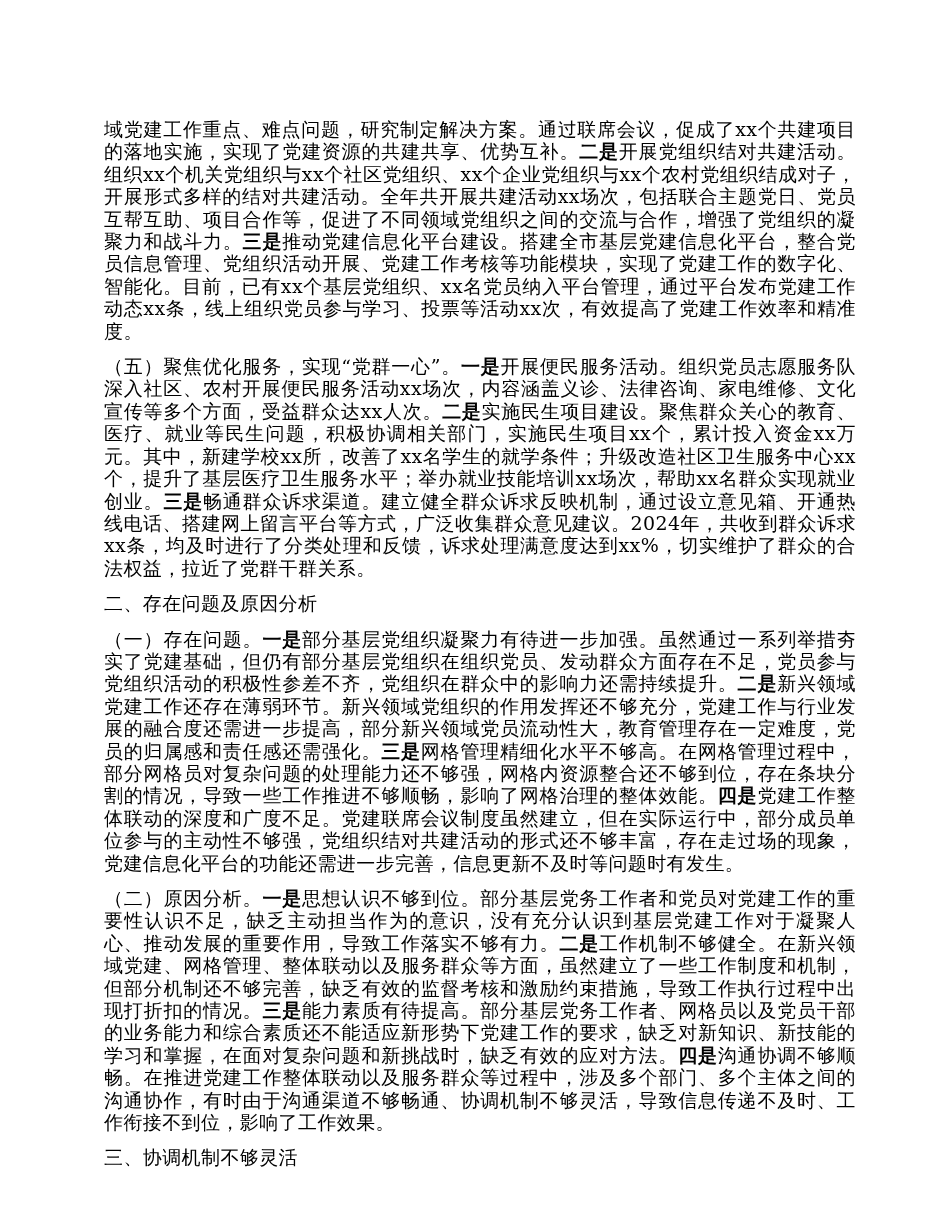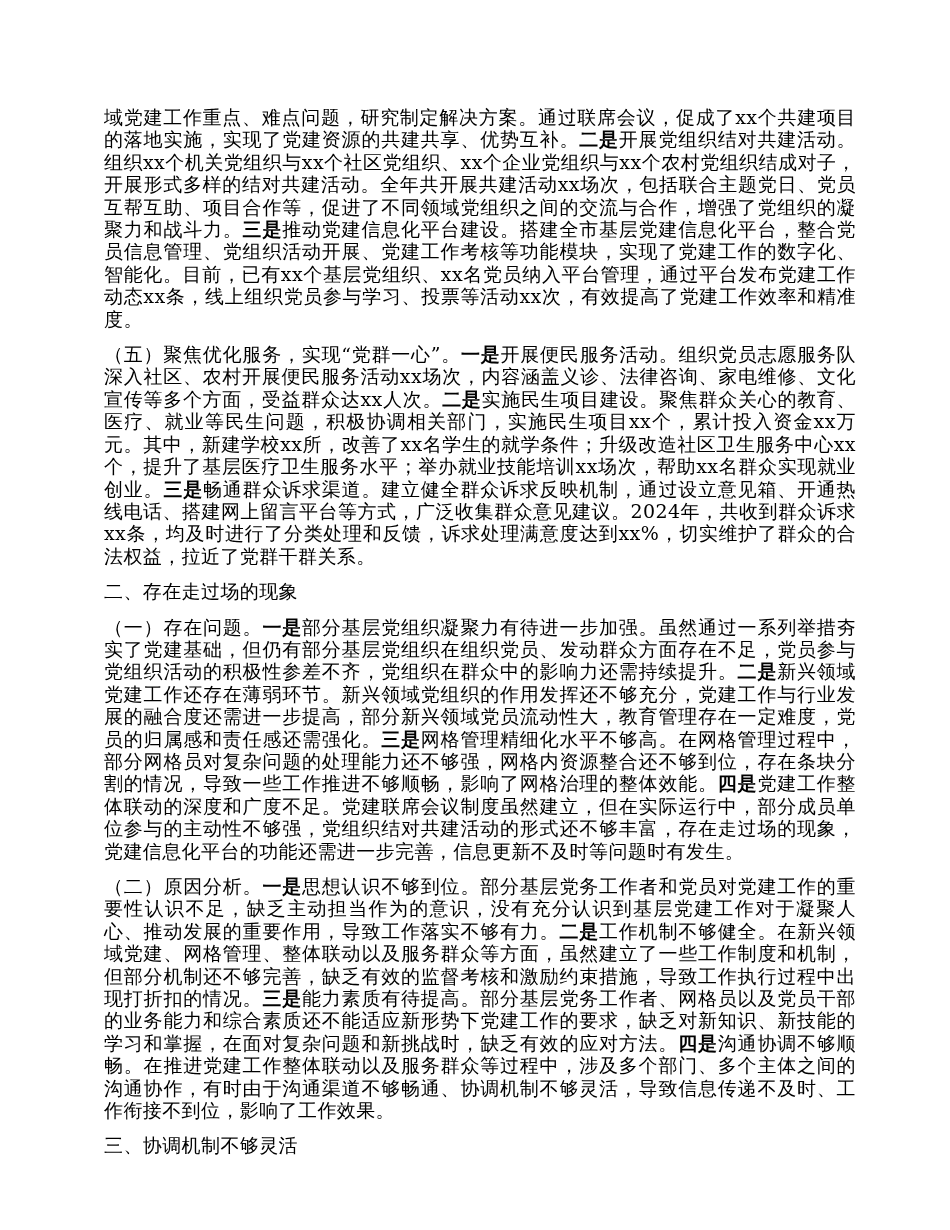--- a/index.html
+++ b/index.html
@@ -19,32 +19,32 @@
     top: 106px;
     width: 752px;
     color: #000000;
     font-family: "DejaVu Serif", "Liberation Serif", serif;
     font-size: 19px;
     line-height: 22.4px;
     letter-spacing: 0.4px;
     text-align: justify;
   }
   .block {
-    margin: 0 0 13px 0;
+    margin: 12px 0 13px 0;
   }
   .heading {
     text-align: left;
   }
   .seg.bold {
     font-weight: bold;
   }
 </style>
 </head>
 <body>
 
 <div class="doc">
     <p class="block"><span class="seg">域党建工作重点、难点问题，研究制定解决方案。通过联席会议，促成了xx个共建项目的落地实施，实现了党建资源的共建共享、优势互补。</span><span class="seg bold">二是</span><span class="seg">开展党组织结对共建活动。组织xx个机关党组织与xx个社区党组织、xx个企业党组织与xx个农村党组织结成对子，开展形式多样的结对共建活动。全年共开展共建活动xx场次，包括联合主题党日、党员互帮互助、项目合作等，促进了不同领域党组织之间的交流与合作，增强了党组织的凝聚力和战斗力。</span><span class="seg bold">三是</span><span class="seg">推动党建信息化平台建设。搭建全市基层党建信息化平台，整合党员信息管理、党组织活动开展、党建工作考核等功能模块，实现了党建工作的数字化、智能化。目前，已有xx个基层党组织、xx名党员纳入平台管理，通过平台发布党建工作动态xx条，线上组织党员参与学习、投票等活动xx次，有效提高了党建工作效率和精准度。</span></p>
     <p class="block"><span class="seg">（五）聚焦优化服务，实现“党群一心”。</span><span class="seg bold">一是</span><span class="seg">开展便民服务活动。组织党员志愿服务队深入社区、农村开展便民服务活动xx场次，内容涵盖义诊、法律咨询、家电维修、文化宣传等多个方面，受益群众达xx人次。</span><span class="seg bold">二是</span><span class="seg">实施民生项目建设。聚焦群众关心的教育、医疗、就业等民生问题，积极协调相关部门，实施民生项目xx个，累计投入资金xx万元。其中，新建学校xx所，改善了xx名学生的就学条件；升级改造社区卫生服务中心xx个，提升了基层医疗卫生服务水平；举办就业技能培训xx场次，帮助xx名群众实现就业创业。</span><span class="seg bold">三是</span><span class="seg">畅通群众诉求渠道。建立健全群众诉求反映机制，通过设立意见箱、开通热线电话、搭建网上留言平台等方式，广泛收集群众意见建议。2024年，共收到群众诉求xx条，均及时进行了分类处理和反馈，诉求处理满意度达到xx%，切实维护了群众的合法权益，拉近了党群干群关系。</span></p>
-    <p class="block heading"><span class="seg">二、存在走过场的现象</span></p>
+    <p class="block heading"><span class="seg">二、存在问题及原因分析</span></p>
     <p class="block"><span class="seg">（一）存在问题。</span><span class="seg bold">一是</span><span class="seg">部分基层党组织凝聚力有待进一步加强。虽然通过一系列举措夯实了党建基础，但仍有部分基层党组织在组织党员、发动群众方面存在不足，党员参与党组织活动的积极性参差不齐，党组织在群众中的影响力还需持续提升。</span><span class="seg bold">二是</span><span class="seg">新兴领域党建工作还存在薄弱环节。新兴领域党组织的作用发挥还不够充分，党建工作与行业发展的融合度还需进一步提高，部分新兴领域党员流动性大，教育管理存在一定难度，党员的归属感和责任感还需强化。</span><span class="seg bold">三是</span><span class="seg">网格管理精细化水平不够高。在网格管理过程中，部分网格员对复杂问题的处理能力还不够强，网格内资源整合还不够到位，存在条块分割的情况，导致一些工作推进不够顺畅，影响了网格治理的整体效能。</span><span class="seg bold">四是</span><span class="seg">党建工作整体联动的深度和广度不足。党建联席会议制度虽然建立，但在实际运行中，部分成员单位参与的主动性不够强，党组织结对共建活动的形式还不够丰富，存在走过场的现象，党建信息化平台的功能还需进一步完善，信息更新不及时等问题时有发生。</span></p>
     <p class="block"><span class="seg">（二）原因分析。</span><span class="seg bold">一是</span><span class="seg">思想认识不够到位。部分基层党务工作者和党员对党建工作的重要性认识不足，缺乏主动担当作为的意识，没有充分认识到基层党建工作对于凝聚人心、推动发展的重要作用，导致工作落实不够有力。</span><span class="seg bold">二是</span><span class="seg">工作机制不够健全。在新兴领域党建、网格管理、整体联动以及服务群众等方面，虽然建立了一些工作制度和机制，但部分机制还不够完善，缺乏有效的监督考核和激励约束措施，导致工作执行过程中出现打折扣的情况。</span><span class="seg bold">三是</span><span class="seg">能力素质有待提高。部分基层党务工作者、网格员以及党员干部的业务能力和综合素质还不能适应新形势下党建工作的要求，缺乏对新知识、新技能的学习和掌握，在面对复杂问题和新挑战时，缺乏有效的应对方法。</span><span class="seg bold">四是</span><span class="seg">沟通协调不够顺畅。在推进党建工作整体联动以及服务群众等过程中，涉及多个部门、多个主体之间的沟通协作，有时由于沟通渠道不够畅通、协调机制不够灵活，导致信息传递不及时、工作衔接不到位，影响了工作效果。</span></p>
     <p class="block heading"><span class="seg">三、协调机制不够灵活</span></p>
   </div>
 
 </body></html>

